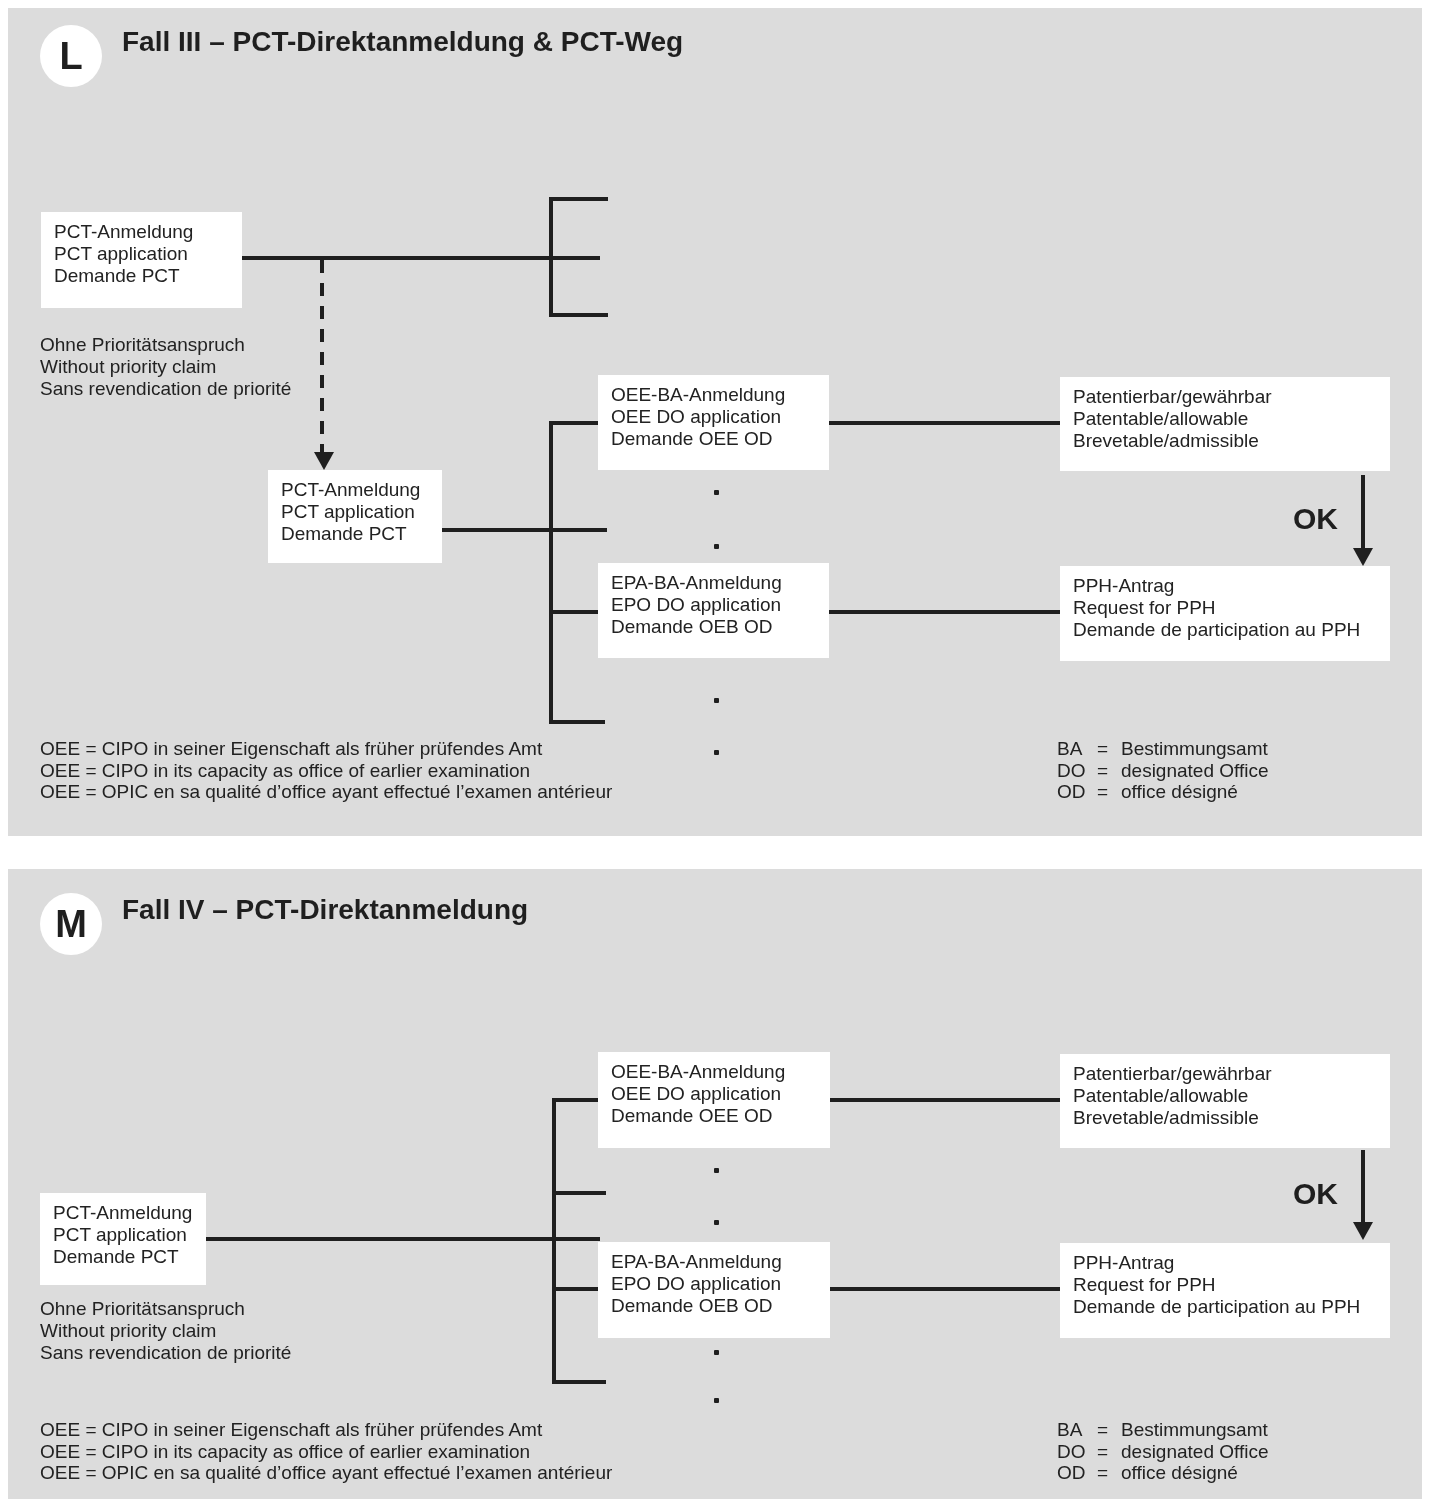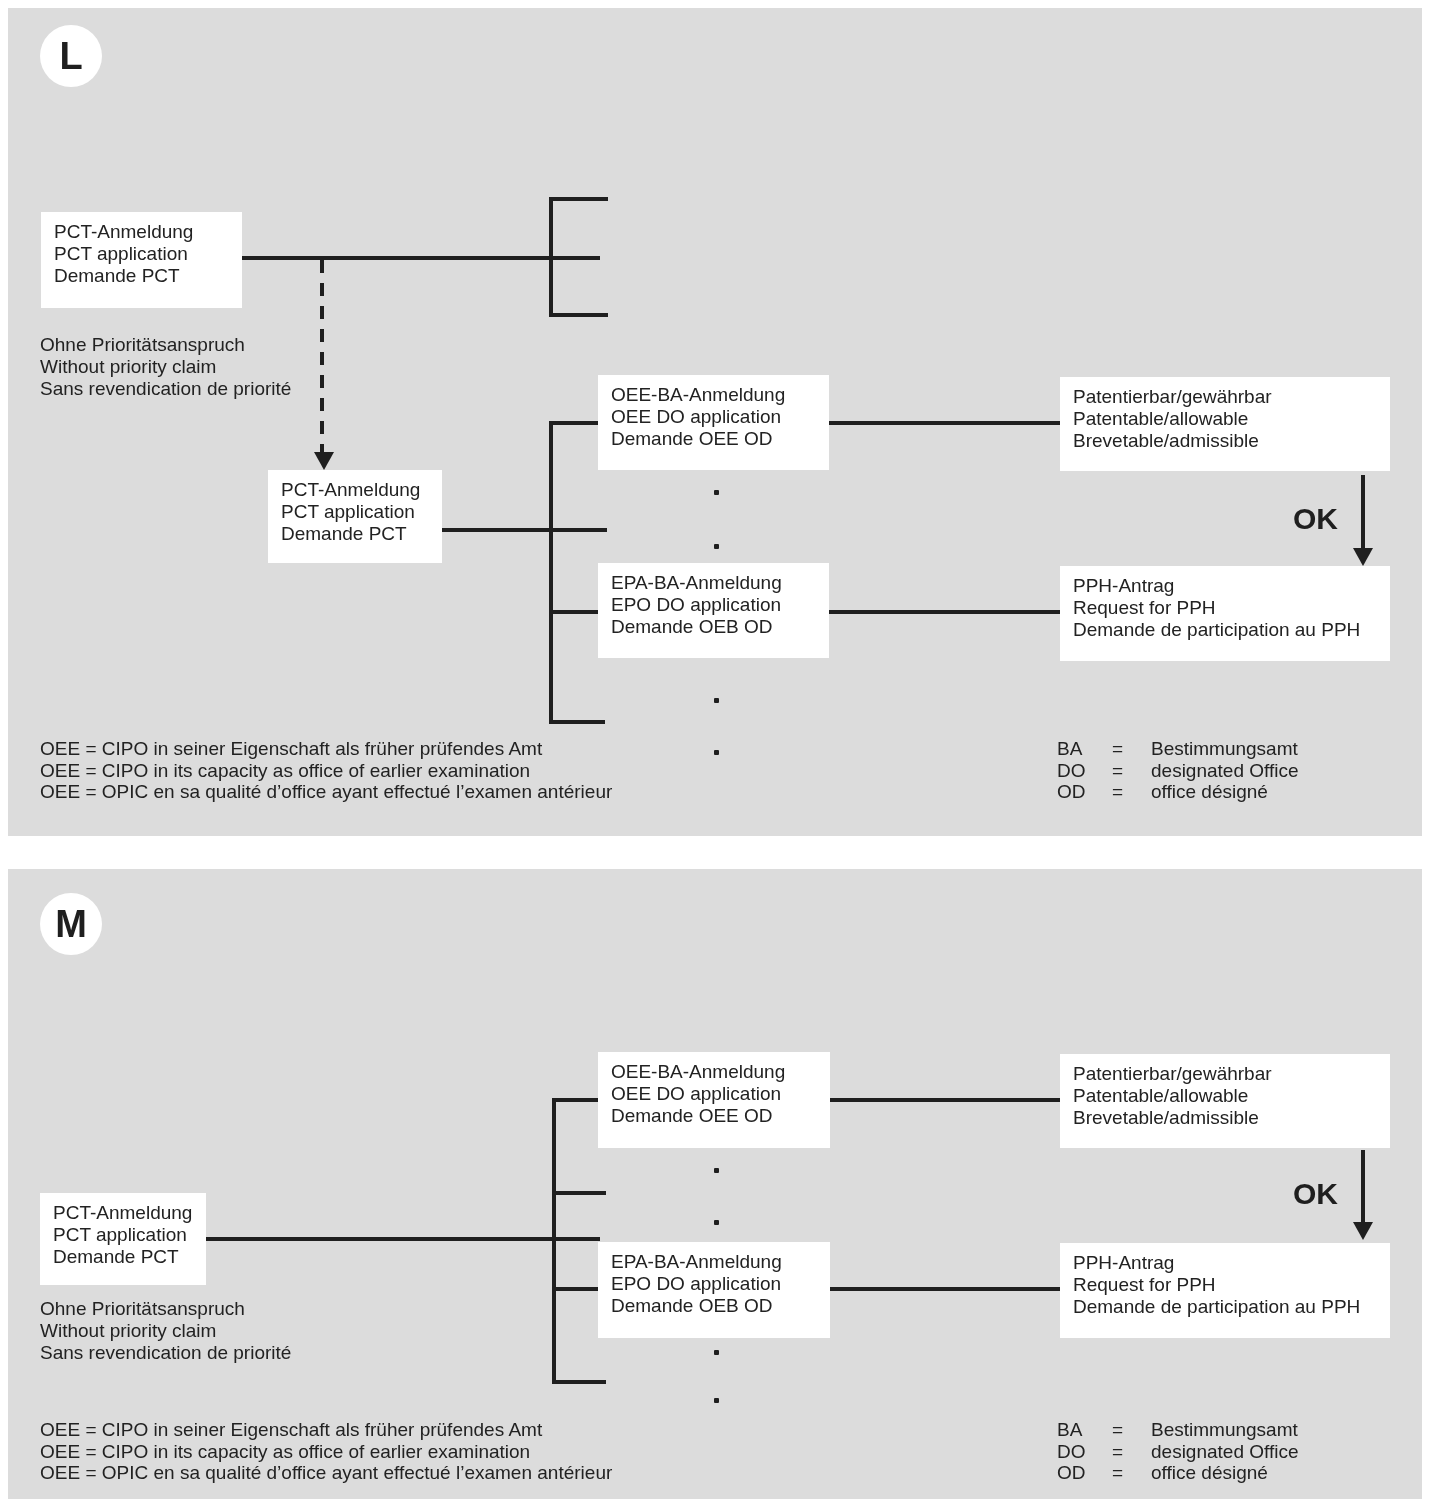--- a/index.html
+++ b/index.html
@@ -17,21 +17,21 @@
   .arrowhead{position:absolute;width:0;height:0;border-left:10px solid rgba(0,0,0,0);
              border-right:10px solid rgba(0,0,0,0);border-top:18px solid #1f1f1f;}
   .box{position:absolute;background:#ffffff;box-sizing:border-box;padding:9px 0 0 13px;
        font-size:19px;line-height:22px;white-space:nowrap;}
   .lbl{position:absolute;font-size:19px;line-height:22px;white-space:nowrap;color:#222;}
   .lbl4{line-height:21px;}
   .oktext{position:absolute;width:75px;text-align:right;font-size:30px;font-weight:bold;color:#1f1f1f;}
   .dot{position:absolute;width:5px;height:5px;background:#1f1f1f;border-radius:1px;}
   .footnotes{position:absolute;font-size:19px;line-height:21.5px;white-space:nowrap;color:#222;}
   .legend{position:absolute;font-size:19px;line-height:21.5px;color:#222;}
-  .legend .row{display:flex;gap:15px;}
+  .legend .row{display:flex;}
   .legend .abbr{width:40px;}
   .legend .eq{width:24px;}
 </style>
 </head>
 <body>
 
 <div id="panel1" class="panel">
 
   <div class="hline" style="left:234px;top:248px;width:358px;"></div>
   <div class="vline" style="left:541px;top:189px;height:120px;"></div>
@@ -55,20 +55,21 @@
 
   <div class="dot" style="left:706px;top:482px;"></div>
   <div class="dot" style="left:706px;top:536px;"></div>
   <div class="dot" style="left:706px;top:690px;"></div>
   <div class="dot" style="left:706px;top:742px;"></div>
 
   <div class="badge" style="left:32px;top:17px;">
     <span>L</span>
   </div>
   <div class="title" style="left:114px;top:18px;">
+    <div>Fall III – PCT-Direktanmeldung &amp; PCT-Weg</div>
   </div>
 
   <div class="box" style="left:33px;top:204px;width:201px;height:96px;">
     <div>PCT-Anmeldung</div>
     <div>PCT application</div>
     <div>Demande PCT</div>
   </div>
 
   <div class="lbl" style="left:32px;top:326px;">
     <div>Ohne Prioritätsanspruch</div>
@@ -151,20 +152,21 @@
 
   <div class="dot" style="left:706px;top:299px;"></div>
   <div class="dot" style="left:706px;top:351px;"></div>
   <div class="dot" style="left:706px;top:481px;"></div>
   <div class="dot" style="left:706px;top:529px;"></div>
 
   <div class="badge" style="left:32px;top:24px;">
     <span>M</span>
   </div>
   <div class="title" style="left:114px;top:25px;">
+    <div>Fall IV – PCT-Direktanmeldung</div>
   </div>
 
   <div class="box" style="left:32px;top:324px;width:166px;height:92px;">
     <div>PCT-Anmeldung</div>
     <div>PCT application</div>
     <div>Demande PCT</div>
   </div>
 
   <div class="lbl" style="left:32px;top:429px;">
     <div>Ohne Prioritätsanspruch</div>

